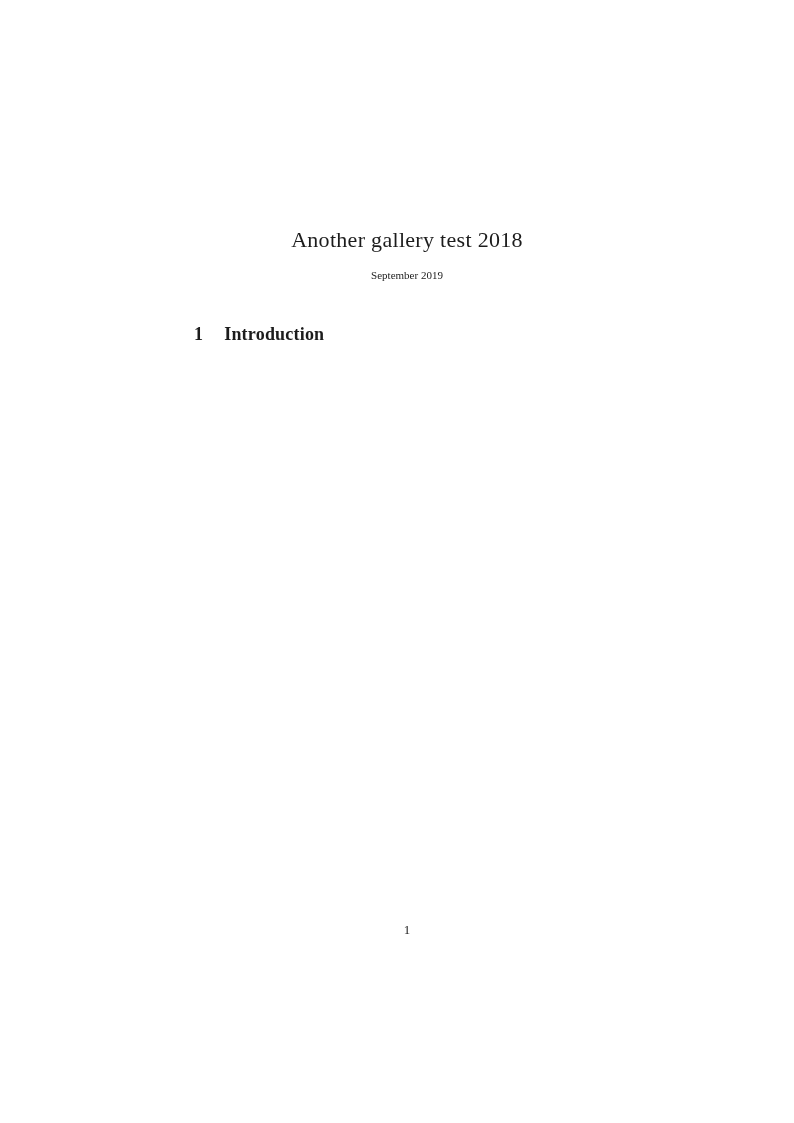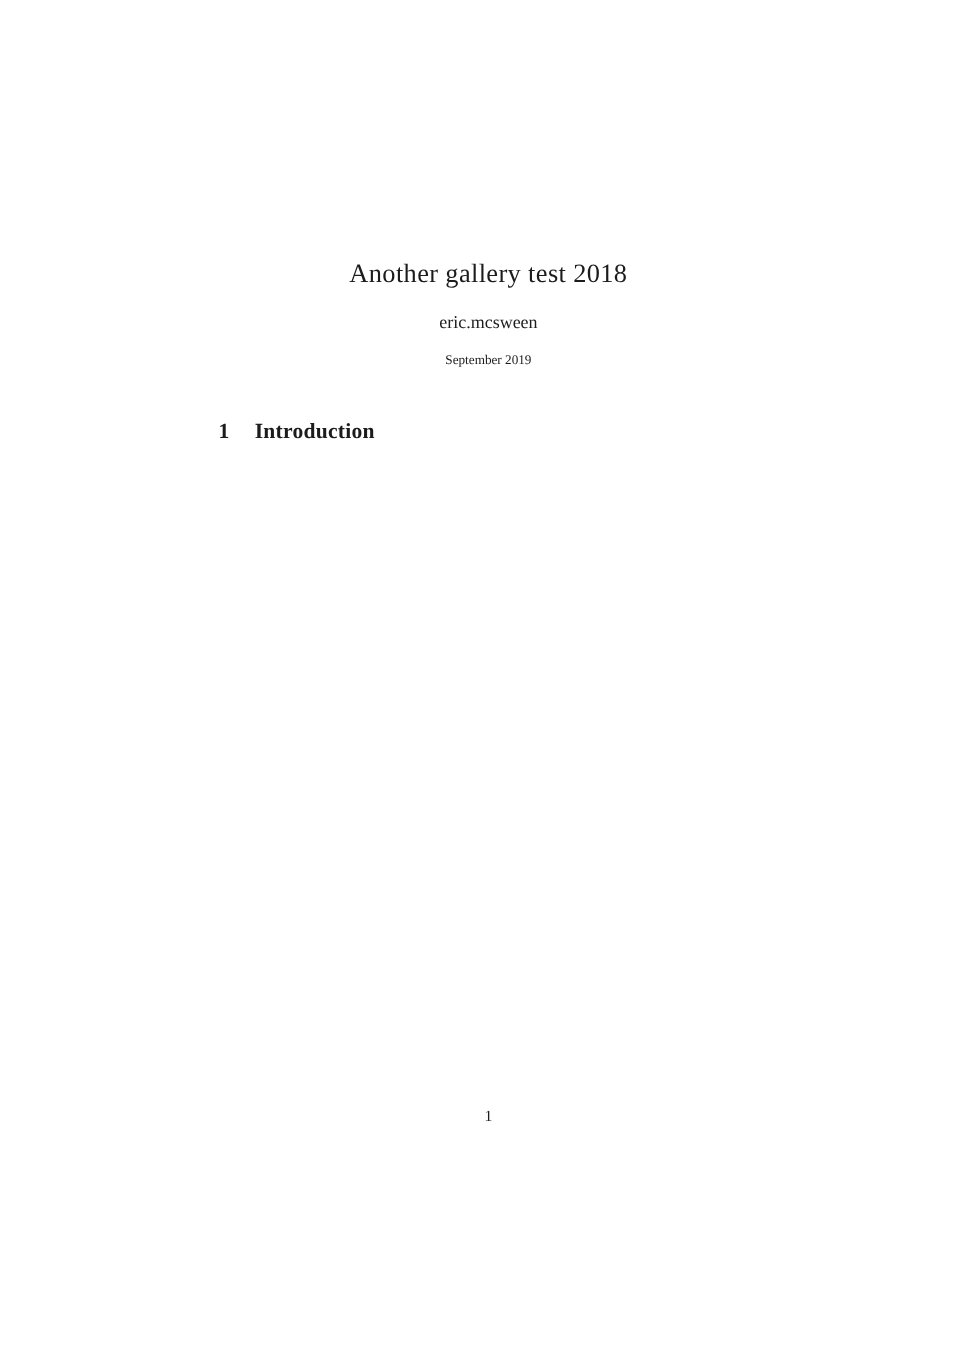--- a/index.html
+++ b/index.html
@@ -13,21 +13,21 @@
     height: 1123px;
     background: #ffffff;
     font-family: "Liberation Serif", "DejaVu Serif", serif;
     color: #1c1c1c;
     overflow: hidden;
     margin: 0 auto;
   }
   .textblock {
     position: absolute;
     left: 178px;
-    top: 0;
+    top: 12px;
     width: 458px;
   }
   .doc-title {
     margin: 0;
     margin-top: 214px;
     text-align: center;
     font-size: 22px;
     font-weight: normal;
     line-height: 28px;
     letter-spacing: 0.3px;
@@ -40,21 +40,21 @@
     line-height: 19px;
   }
   .doc-date {
     margin: 0;
     margin-top: 12px;
     text-align: center;
     font-size: 11px;
     line-height: 19px;
   }
   .section-heading {
-    margin: 4px;
+    margin: 16px;
     margin-top: 38px;
     font-size: 18px;
     font-weight: bold;
     line-height: 23px;
     letter-spacing: 0.2px;
   }
   .section-number {
     display: inline-block;
     margin-right: 21px;
   }
@@ -74,21 +74,20 @@
   }
 </style>
 </head>
 <body>
 
 <div class="page">
   <div class="textblock">
 
     <h1 class="doc-title">Another gallery test 2018</h1>
 
-    <div class="doc-author">eric.mcsween</div>
 
     <div class="doc-date">September 2019</div>
 
     <h2 class="section-heading">
       <span class="section-number">1</span><span>Introduction</span>
     </h2>
 
 
   </div>
 

